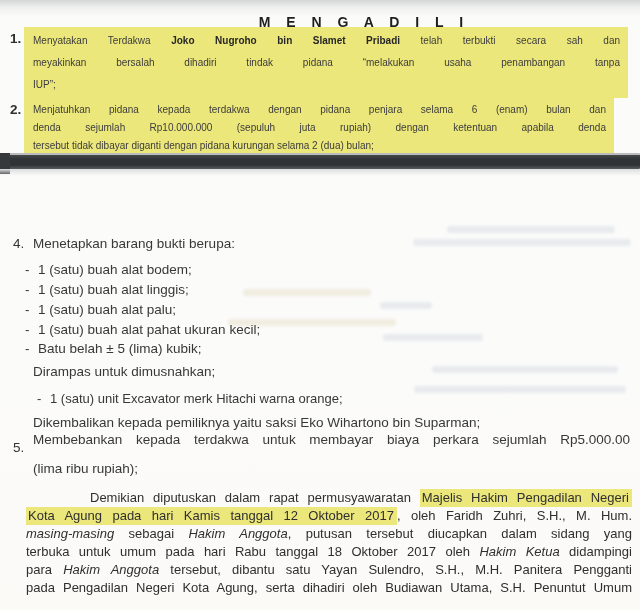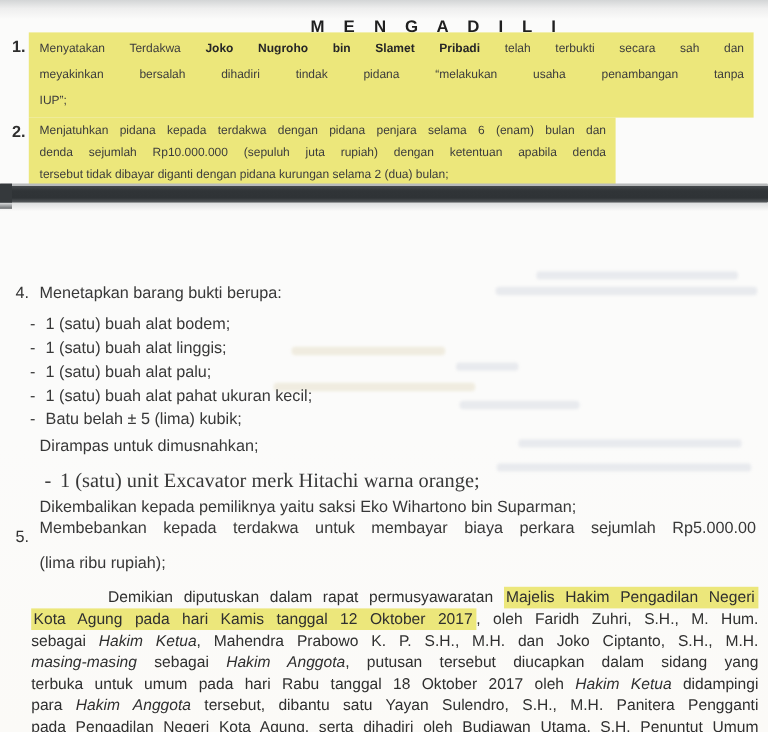--- a/index.html
+++ b/index.html
@@ -70,21 +70,21 @@
   <div class="item-no" style="left:10px;top:31px;">1.</div>
   <div class="hl-block" id="item1" style="top:27px;">
     <div class="tline just"><span>Menyatakan Terdakwa</span>
       <span class="bold">Joko Nugroho bin Slamet Pribadi</span>
       <span>telah terbukti secara sah dan</span></div>
     <div class="tline just">meyakinkan bersalah dihadiri tindak pidana “melakukan usaha penambangan tanpa</div>
     <div class="tline">IUP”;</div>
   </div>
 
   <div class="item-no" style="left:10px;top:102px;">2.</div>
-  <div class="hl-block" id="item2" style="top:98px;width:489px;">
+  <div class="hl-block" id="item2" style="top:98px;width:590px;">
     <div class="tline just">Menjatuhkan pidana kepada terdakwa dengan pidana penjara selama 6 (enam) bulan dan</div>
     <div class="tline just">denda sejumlah Rp10.000.000 (sepuluh juta rupiah) dengan ketentuan apabila denda</div>
     <div class="tline">tersebut tidak dibayar diganti dengan pidana kurungan selama 2 (dua) bulan;</div>
   </div>
 
   <div class="break-bar"></div>
   <div class="break-tab"></div>
   <div class="break-shadow"></div>
 
   <div class="bleed" style="left:447px;top:226px;width:168px;"></div>
@@ -100,34 +100,32 @@
   <div class="mid-text" style="left:33px;top:236px;">Menetapkan barang bukti berupa:</div>
 
   <div class="ev-row" style="top:262px;"><span class="dash">-</span><span>1 (satu) buah alat bodem;</span></div>
   <div class="ev-row" style="top:282px;"><span class="dash">-</span><span>1 (satu) buah alat linggis;</span></div>
   <div class="ev-row" style="top:302px;"><span class="dash">-</span><span>1 (satu) buah alat palu;</span></div>
   <div class="ev-row" style="top:322px;"><span class="dash">-</span><span>1 (satu) buah alat pahat ukuran kecil;</span></div>
   <div class="ev-row" style="top:341px;"><span class="dash">-</span><span>Batu belah ± 5 (lima) kubik;</span></div>
 
   <div class="mid-text" style="left:33px;top:364px;">Dirampas untuk dimusnahkan;</div>
 
-  <div class="ev-row" style="left:37px;top:391px;font-size:17px;font-family:Liberation Serif, serif;"><span class="dash">-</span><span>1 (satu) unit Excavator merk Hitachi warna orange;</span></div>
+  <div class="ev-row" style="left:37px;top:391px;font-size:13px;"><span class="dash">-</span><span>1 (satu) unit Excavator merk Hitachi warna orange;</span></div>
 
   <div class="mid-text" style="left:33px;top:415px;">Dikembalikan kepada pemiliknya yaitu saksi Eko Wihartono bin Suparman;</div>
 
   <div class="mid-no" style="top:440px;">5.</div>
   <div class="j-line just" style="left:33px;top:432px;width:597px;">Membebankan kepada terdakwa untuk membayar biaya perkara sejumlah Rp5.000.00</div>
   <div class="mid-text" style="left:33px;top:461px;">(lima ribu rupiah);</div>
 
   <div class="closing">
     <div class="cline"><span class="indent"></span><span>Demikian diputuskan dalam rapat permusyawaratan</span>
       <span class="hl-inline">Majelis Hakim Pengadilan Negeri</span></div>
     <div class="cline"><span class="hl-inline">Kota Agung pada hari Kamis tanggal 12 Oktober 2017</span><span>, oleh Faridh Zuhri, S.H., M. Hum.</span></div>
-    <div class="cline"><span>sebagai</span>
-      <span class="it">Hakim Ketua</span><span>, Mahendra Prabowo K. P. S.H., M.H. dan Joko Ciptanto, S.H., M.H.</span></div>
     <div class="cline"><span class="it">masing-masing</span>
       <span>sebagai</span>
       <span class="it">Hakim Anggota</span><span>, putusan tersebut diucapkan dalam sidang yang</span></div>
     <div class="cline"><span>terbuka untuk umum pada hari Rabu tanggal 18 Oktober 2017 oleh</span>
       <span class="it">Hakim Ketua</span>
       <span>didampingi</span></div>
     <div class="cline"><span>para</span>
       <span class="it">Hakim Anggota</span>
       <span>tersebut, dibantu satu Yayan Sulendro, S.H., M.H. Panitera Pengganti</span></div>
     <div class="cline">pada Pengadilan Negeri Kota Agung, serta dihadiri oleh Budiawan Utama, S.H. Penuntut Umum</div>

